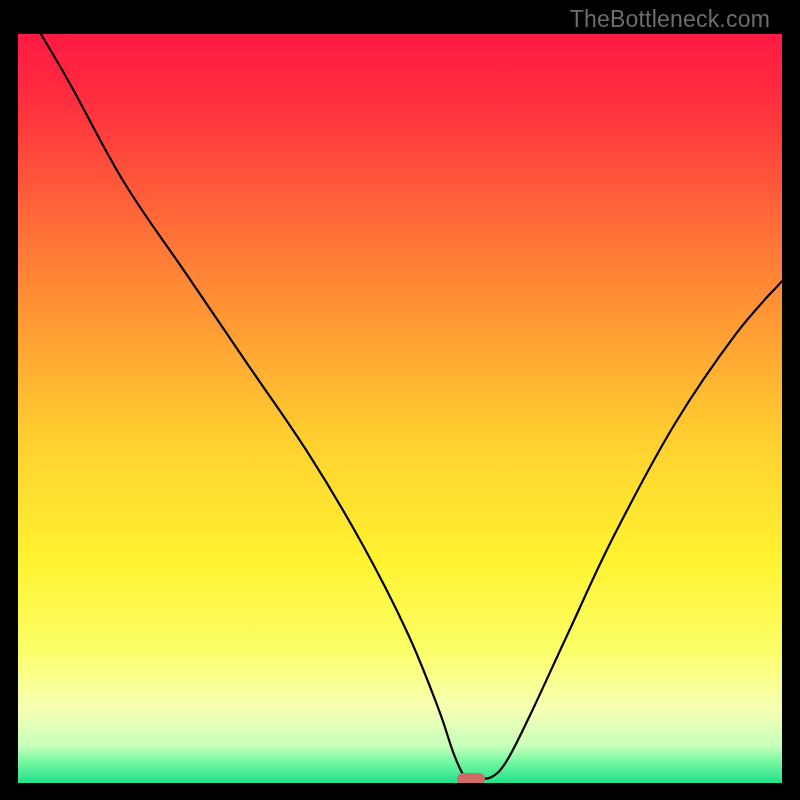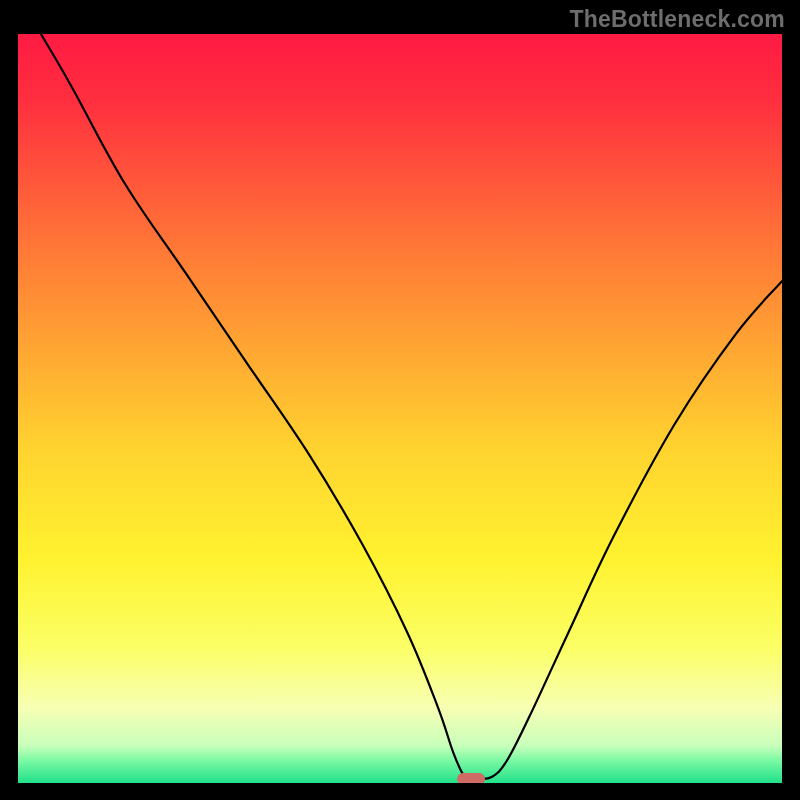--- a/index.html
+++ b/index.html
@@ -23,24 +23,24 @@
     position: absolute;
     left: 8px;
     top: 3px;
     width: 764px;
     height: 749px;
     overflow: hidden;
   }
   .watermark {
     position: absolute;
     top: 6px;
-    right: 15px;
+    right: 30px;
     color: #6d6d6d;
     font-size: 23px;
-    font-weight: 700;
+    font-weight: 400;
     letter-spacing: 0.2px;
   }
   .marker {
     position: absolute;
     width: 28px;
     height: 12px;
     border-radius: 6px;
   }
   svg.curve {
     position: absolute;

